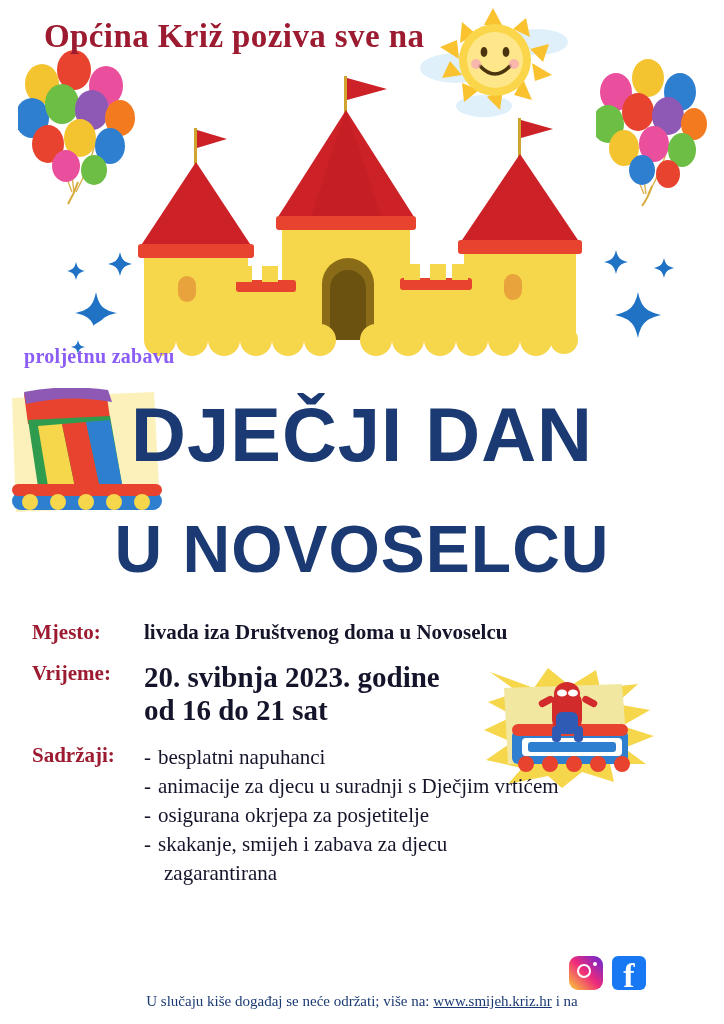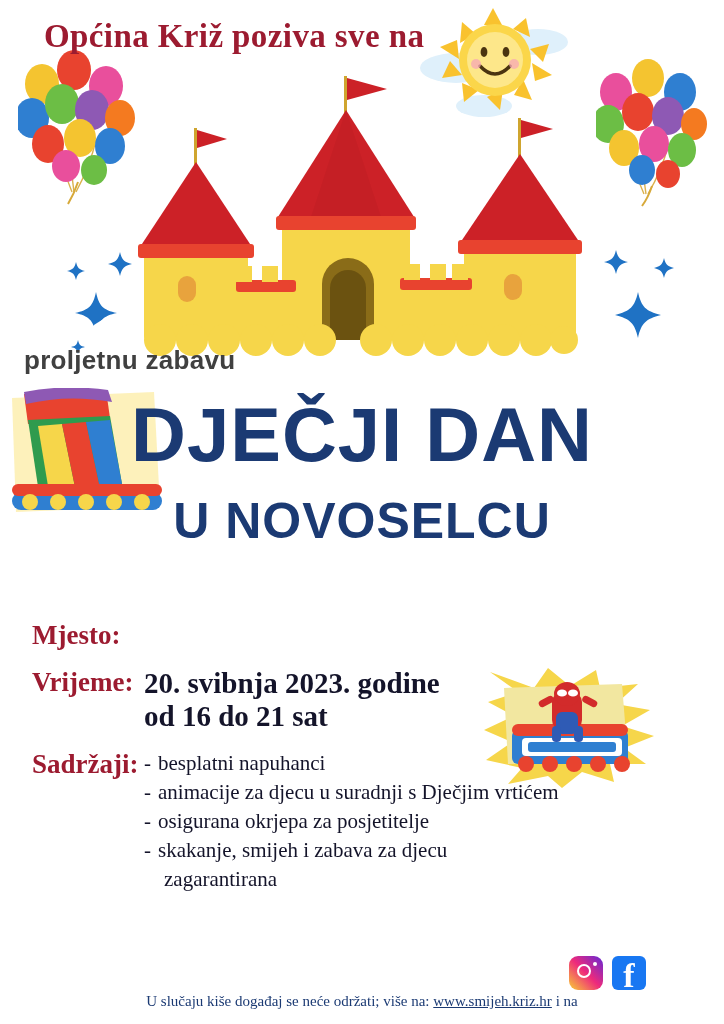--- a/index.html
+++ b/index.html
@@ -32,64 +32,65 @@
     font-size: 33px;
     color: #9c1b30;
     letter-spacing: 0.4px;
     white-space: nowrap;
     margin-left: 18px;
   }
   .spring-line {
     position: absolute;
     left: 24px;
     top: 345px;
-    font-family: Liberation Sans, sans-serif;
-    font-weight: bold;
-    font-size: 26px;
-    color: #404040;
+    font-family: Liberation Serif, serif;
+    font-weight: bold;
+    font-size: 20px;
+    color: #8b5cf6;
     letter-spacing: 0.3px;
     white-space: nowrap;
   }
   .title-block {
     position: absolute;
     left: 0;
     top: 392px;
     width: 724px;
     text-align: center;
   }
   .title-line {
     font-family: "Liberation Sans", sans-serif;
     font-weight: bold;
     font-size: 76px;
     line-height: 86px;
     color: #1b3a73;
     letter-spacing: 1px;
     white-space: nowrap;
   }
   .title-line.second {
-    font-size: 50px;
+    font-size: 66px;
+    margin-top: 28px;
   }
 
   
   .info {
     position: absolute;
     left: 0;
     top: 620px;
     width: 724px;
   }
   .info-row {
     display: flex;
     align-items: flex-start;
     margin-bottom: 16px;
     padding-left: 32px;
   }
   .info-label {
     color: #9c1b30;
     font-weight: bold;
-    font-size: 27px;
+    font-size: 21px;
     font-family: "Liberation Serif", serif;
     width: 112px;
     flex: 0 0 112px;
     white-space: nowrap;
   }
   .info-value {
     color: #14142a;
     font-size: 21px;
     font-family: "Liberation Serif", serif;
     font-weight: bold;
@@ -450,20 +451,21 @@
 
   <div class="title-block">
     <div class="title-line">DJEČJI DAN</div>
     <div class="title-line second">U NOVOSELCU</div>
   </div>
 
   <div class="info">
 
     <div class="info-row">
       <div class="info-label">Mjesto:</div>
+      <div class="info-value">livada iza Društvenog doma u Novoselcu</div>
     </div>
 
     <div class="info-row">
       <div class="info-label">Vrijeme:</div>
       <div>
         <div class="time-value">20. svibnja 2023. godine</div>
         <div class="time-value">od 16 do 21 sat</div>
       </div>
     </div>
 

